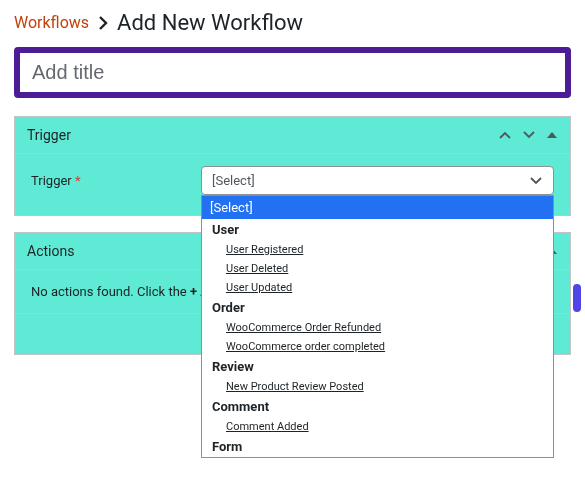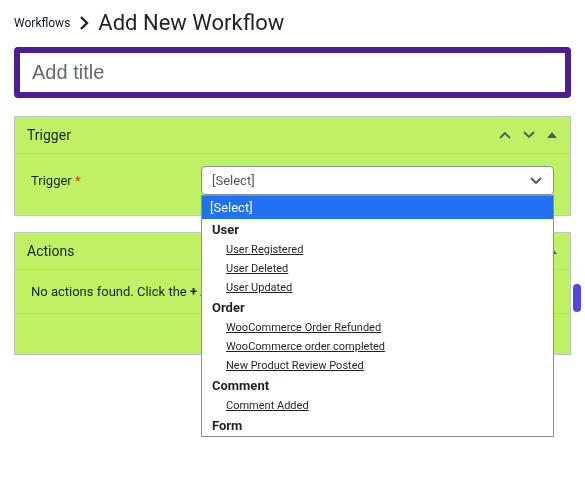--- a/index.html
+++ b/index.html
@@ -13,38 +13,38 @@
     padding: 10px 14px 0 14px;
     overflow: hidden;
   }
   .breadcrumb {
     display: flex;
     align-items: center;
     gap: 8px;
     font-size: 20px;
     margin-bottom: 12px;
   }
-  .bc-link { color: #0f172a; font-size: 12px; }
+  .bc-link { color: #c2410c; font-size: 16px; }
   .bc-sep { font-size: 20px; font-weight: 600; color: #1d2327; }
   .bc-current { font-size: 22px; color: #1d2327; }
   .title-input {
     width: 100%;
     border: 6px solid #4c1d95;
     border-radius: 4px;
     padding: 8px 12px;
     font-size: 20px;
     color: #2271b1;
     margin-bottom: 18px;
     outline: none;
   }
   .title-input::placeholder { color: #646970; }
   .panel {
     border: 1px solid #c3c4c7;
     margin-bottom: 16px;
-    background: #bef264;
+    background: #5eead4;
   }
   .panel-header {
     display: flex;
     align-items: center;
     justify-content: space-between;
     padding: 10px 12px;
     border-bottom: 1px solid #c3c4c7;
   }
   .panel-title { font-size: 14px; }
   .panel-icons { display: flex; align-items: center; gap: 10px; color: #50575e; }
@@ -174,20 +174,21 @@
         </div>
         <div class="dropdown" id="trigger-dropdown">
           <div class="opt-selected">[Select]</div>
         <div class="opt-group">User</div>
             <div class="opt-item">User Registered</div>
             <div class="opt-item">User Deleted</div>
             <div class="opt-item">User Updated</div>
             <div class="opt-group">Order</div>
             <div class="opt-item">WooCommerce Order Refunded</div>
             <div class="opt-item">WooCommerce order completed</div>
+            <div class="opt-group">Review</div>
             <div class="opt-item">New Product Review Posted</div>
             <div class="opt-group">Comment</div>
             <div class="opt-item">Comment Added</div>
             <div class="opt-group">Form</div>
           </div>
       </div>
     </div>
   </div>
 </div>
 

